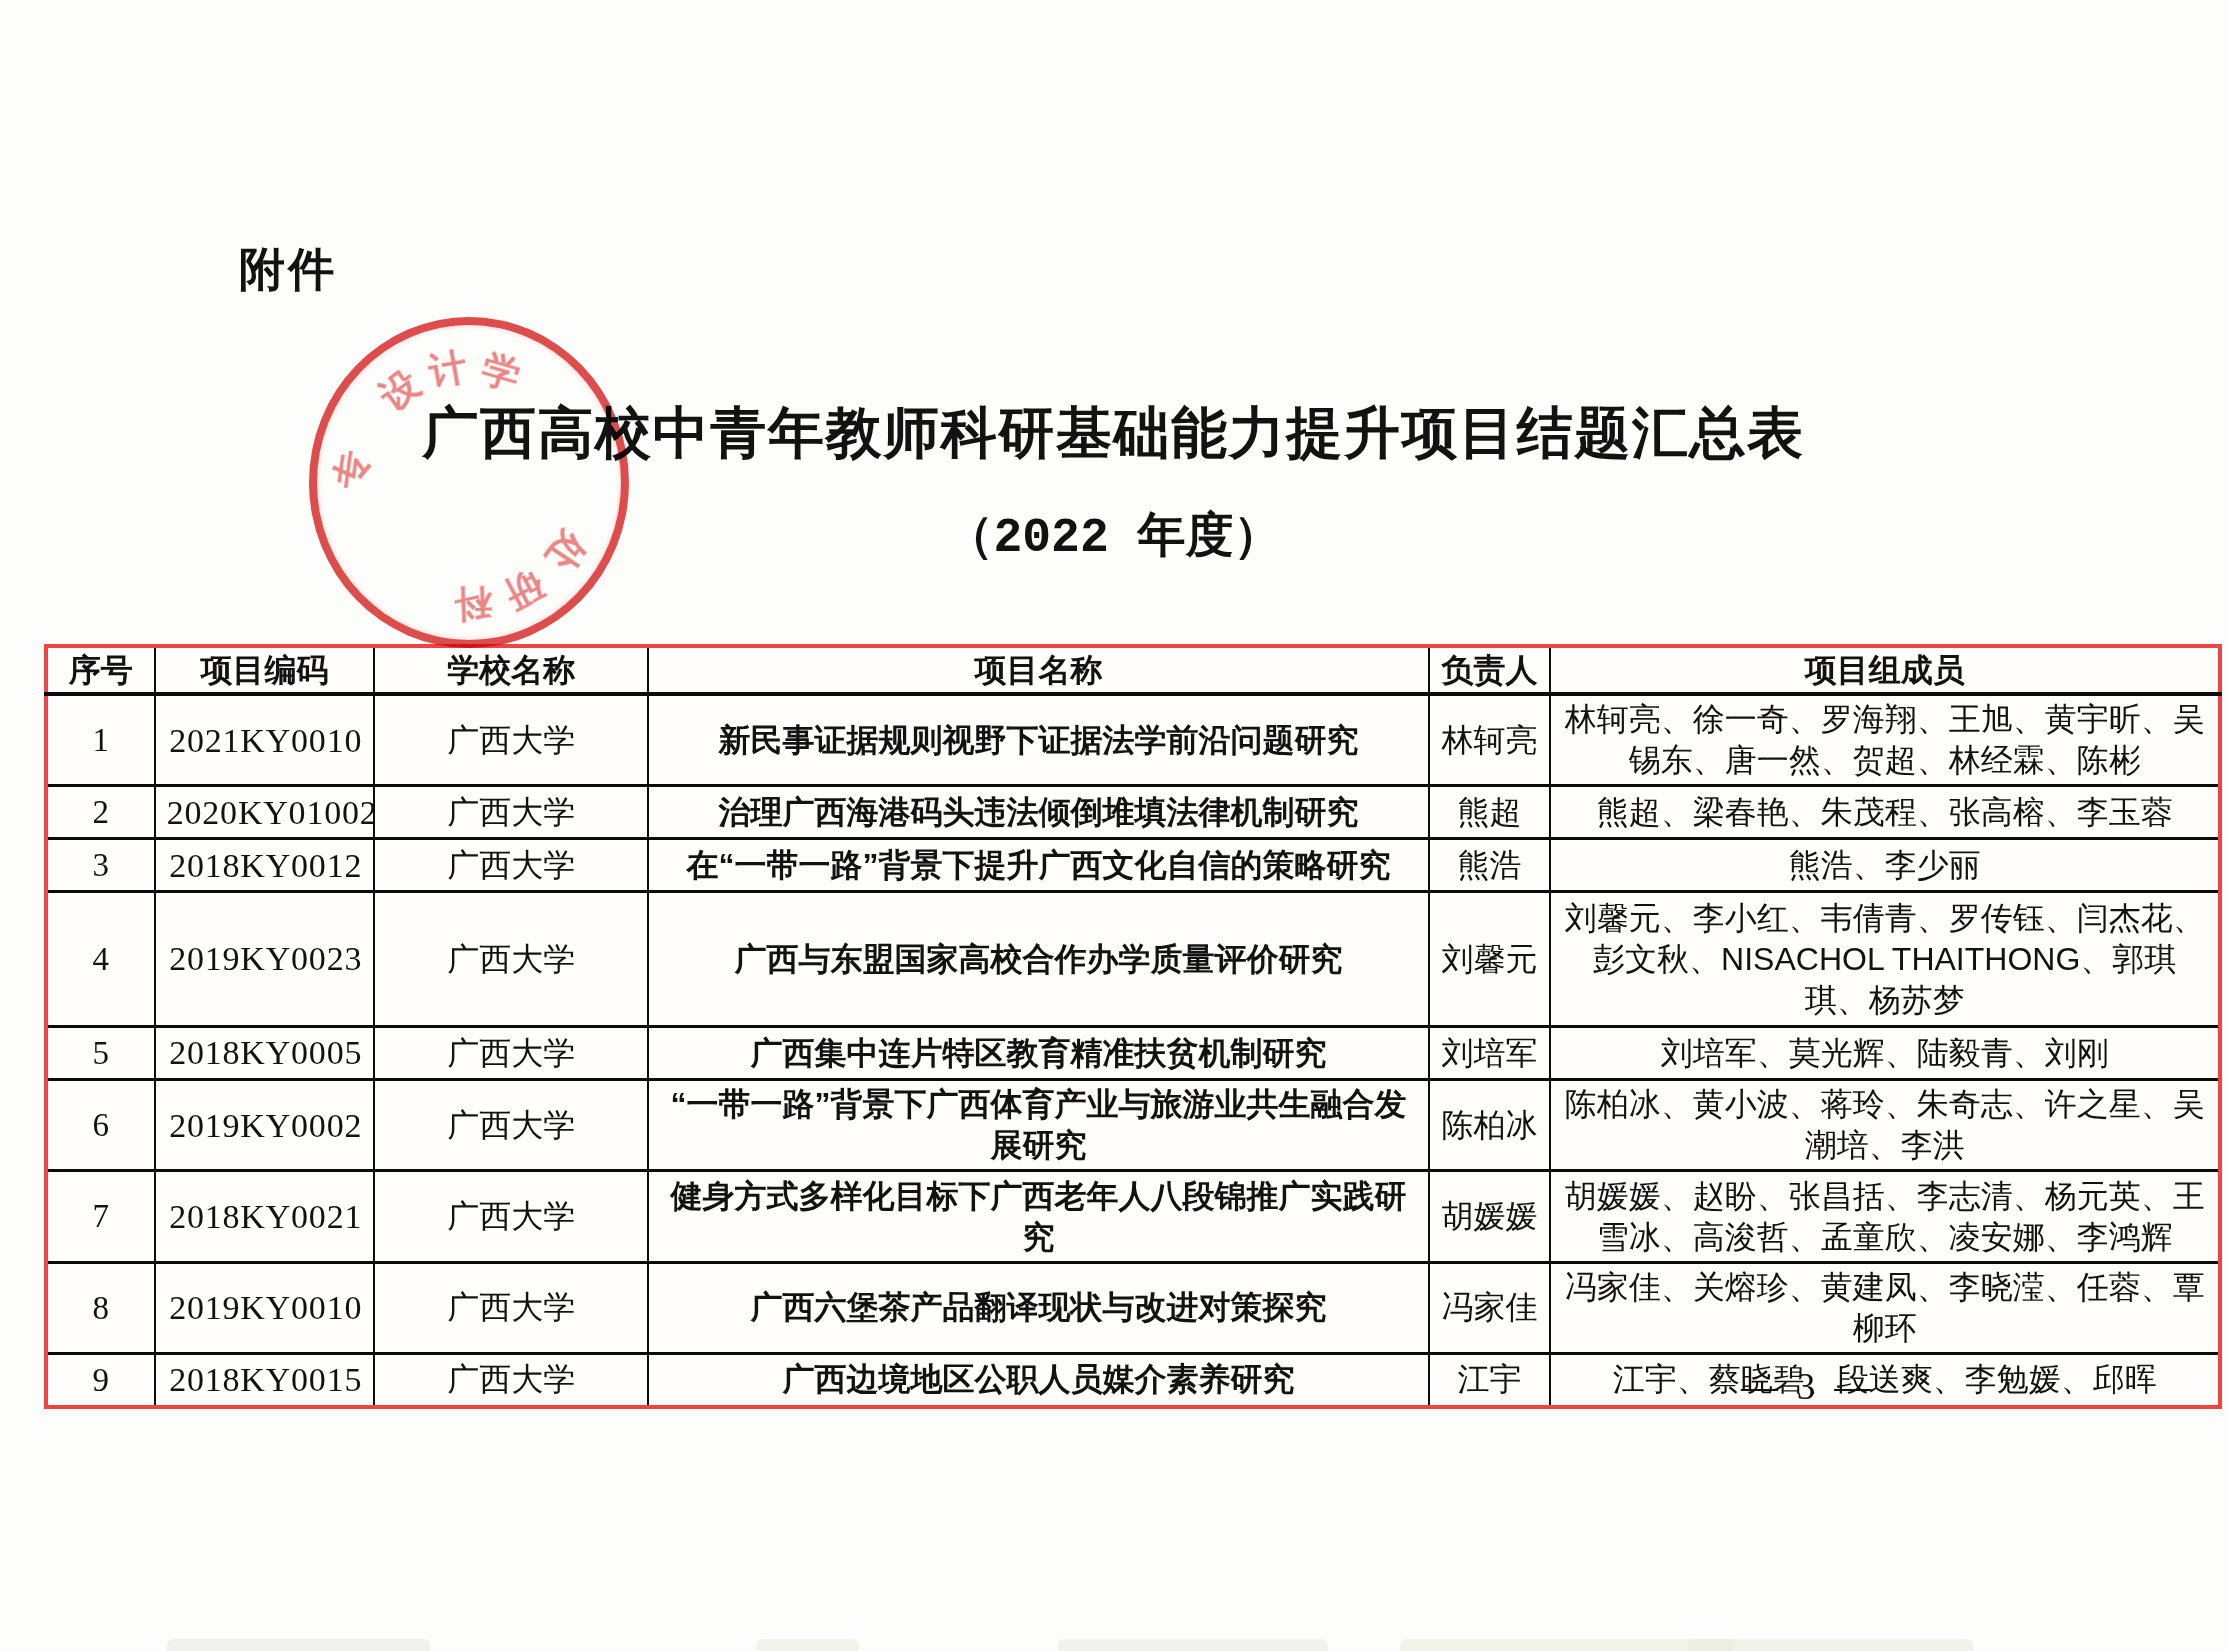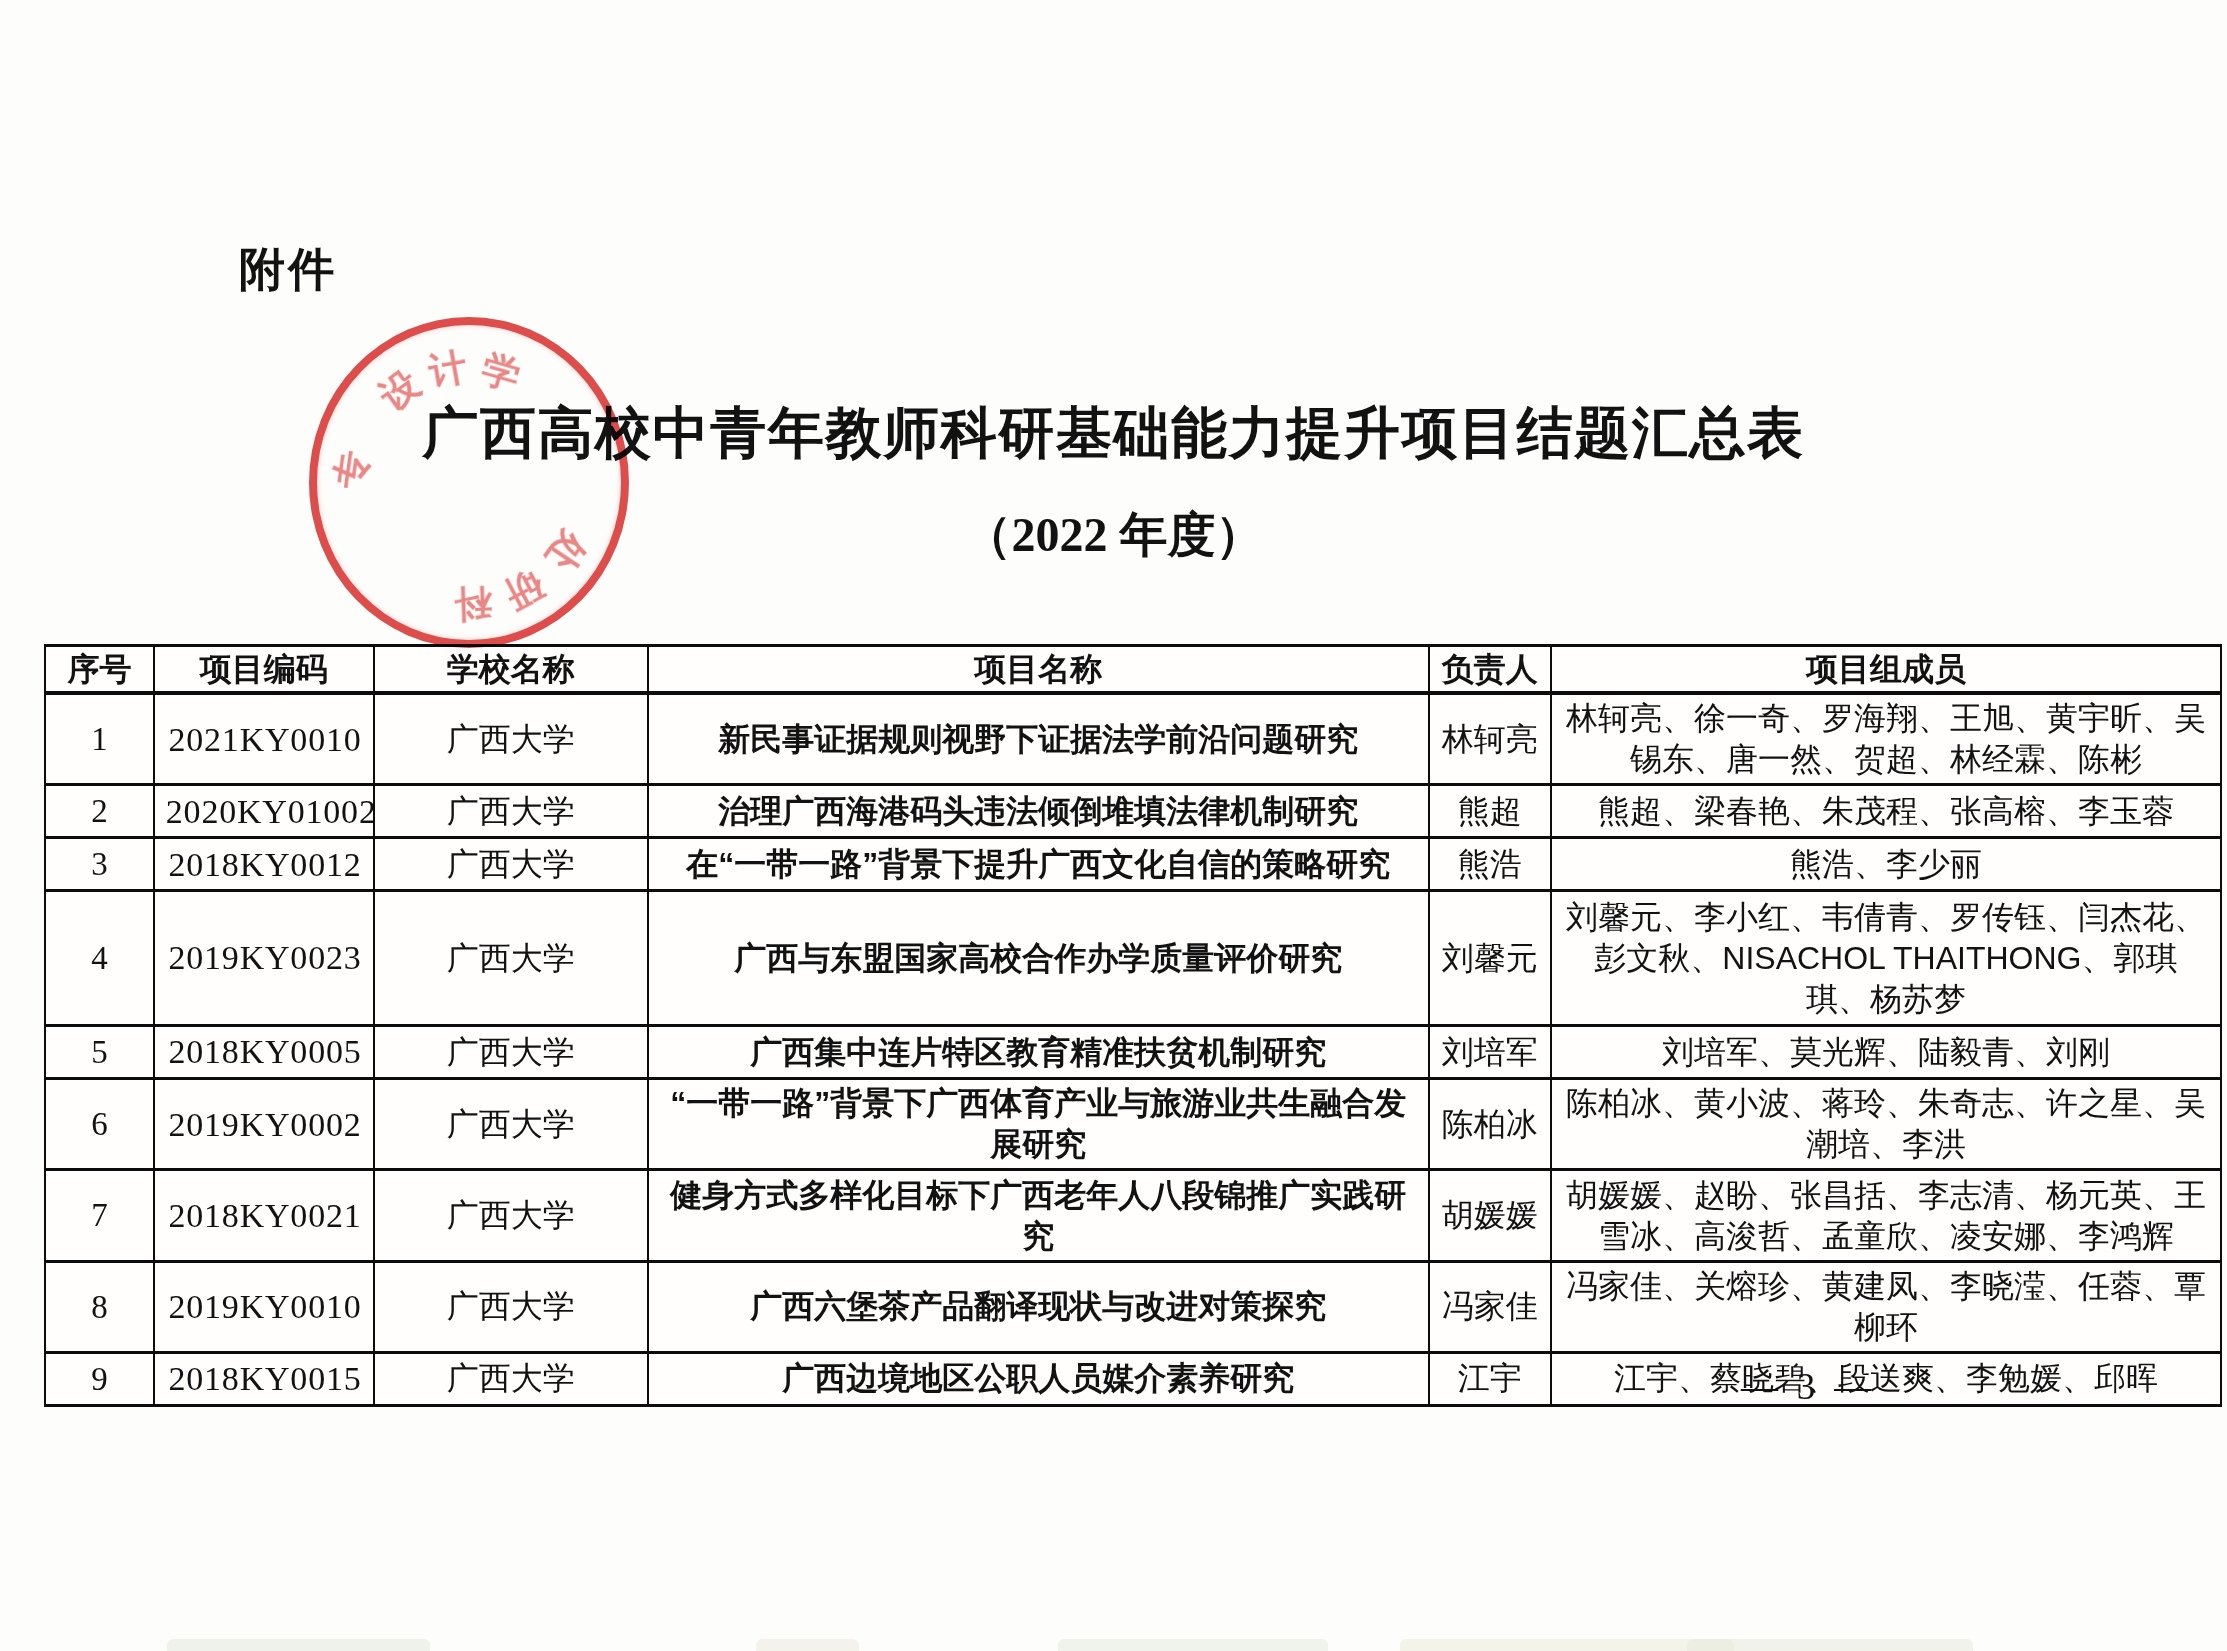--- a/index.html
+++ b/index.html
@@ -15,21 +15,21 @@
     font-size:46px;font-weight:700;letter-spacing:3.2px;
   }
   .doc-title{
     position:absolute;left:0;top:396px;width:2227px;
     text-align:center;font-size:56px;font-weight:800;letter-spacing:1.6px;
     z-index:1;
   }
   .doc-subtitle{
     position:absolute;left:0;top:503px;width:2227px;
     text-align:center;font-size:48px;font-weight:700;
-    font-family:Liberation Serif, serif;
+    font-family:Liberation Mono, monospace;
     z-index:1;
   }
   
   .seal{
     position:absolute;left:309px;top:317px;width:304px;height:315px;
     border:8px solid rgba(216,38,36,.82);border-radius:50%;
     z-index:2;mix-blend-mode:multiply;
     box-shadow:inset 0 0 4.8px rgba(216,38,36,.25);
   }
   .seal .glyph{
@@ -43,21 +43,21 @@
     border-collapse:collapse;table-layout:fixed;
     background:#fffefd;
   }
   .sheet th,.sheet td{
     border:2.4px solid #0c0c0c;
     padding:3.2px 11px;
     font-size:32px;line-height:1.28;
     overflow:hidden;
   }
   .sheet tr{border-top:3.2px solid #0c0c0c;border-bottom:3.2px solid #0c0c0c;}
-  .sheet{border:2px solid #ef4444;}
+  .sheet{border:4px solid #ef4444;}
   .sheet thead th{
     font-weight:800;text-align:center;height:41px;padding:1.6px 4.8px;
     border-bottom:4px solid #0c0c0c;
   }
   .col-no   {width:5.0%;}
   .col-code {width:10.1%;}
   .col-school{width:12.6%;}
   .col-proj {width:35.9%;}
   .col-lead {width:5.6%;}
   .col-memb {width:30.8%;}

